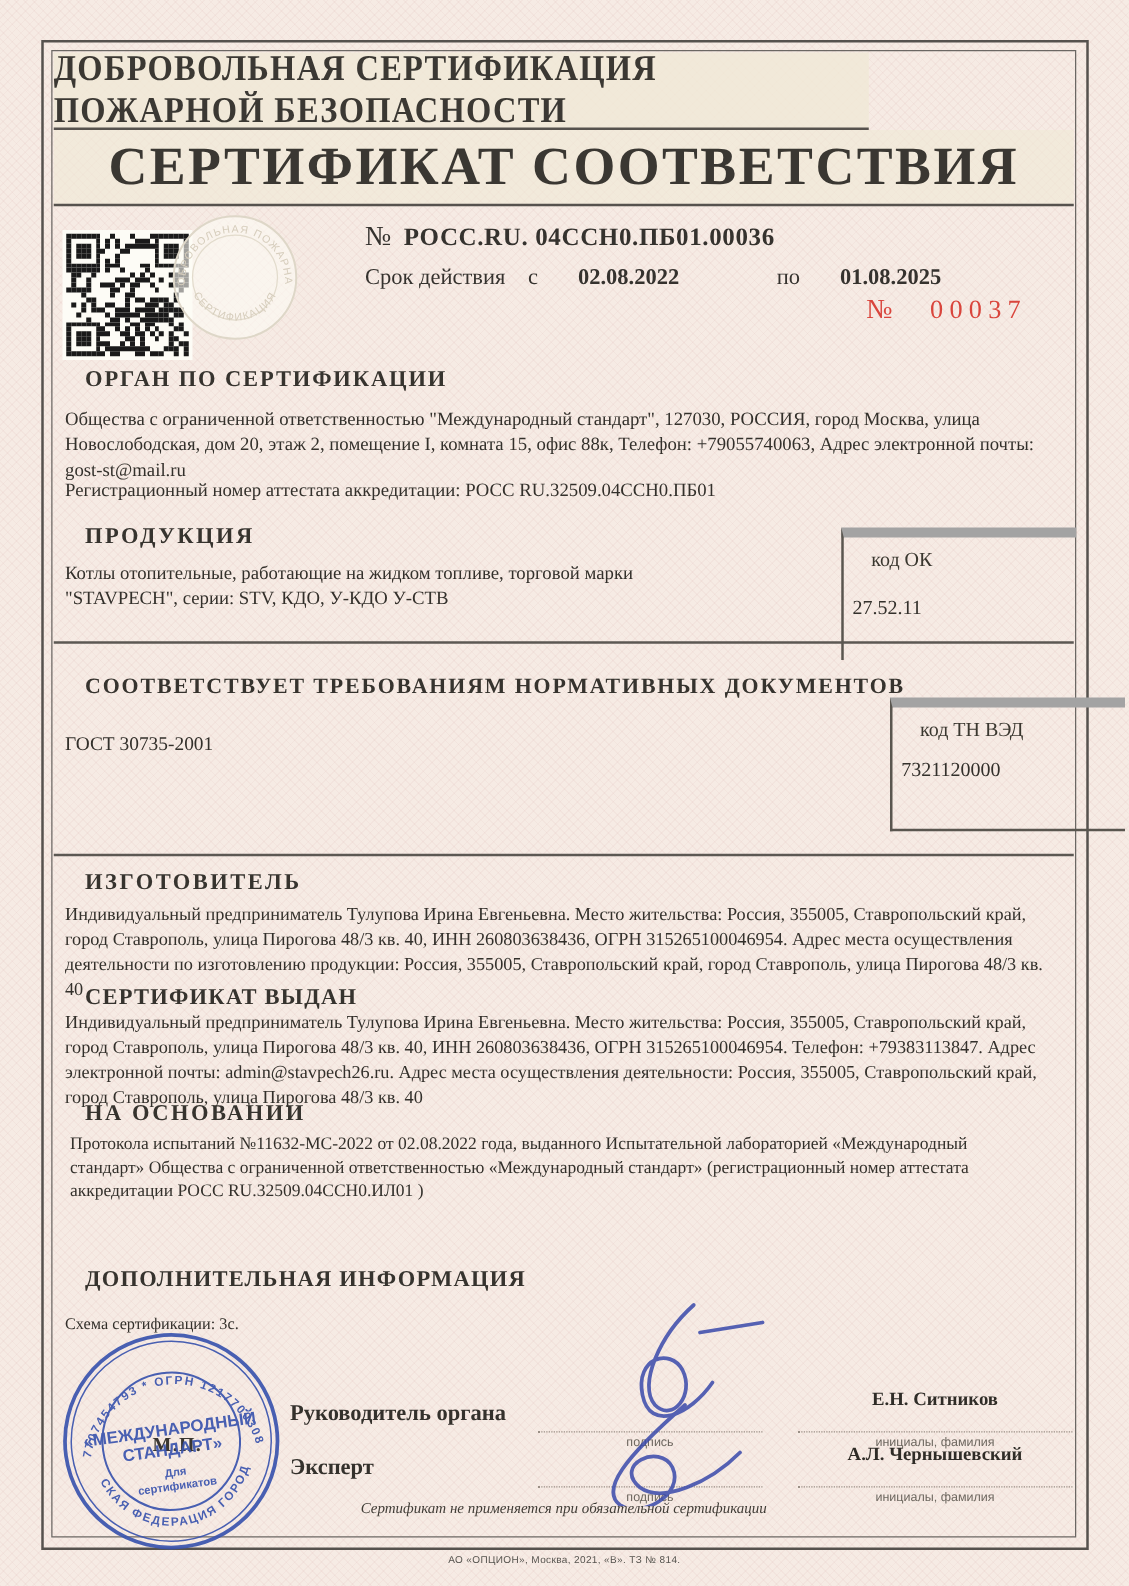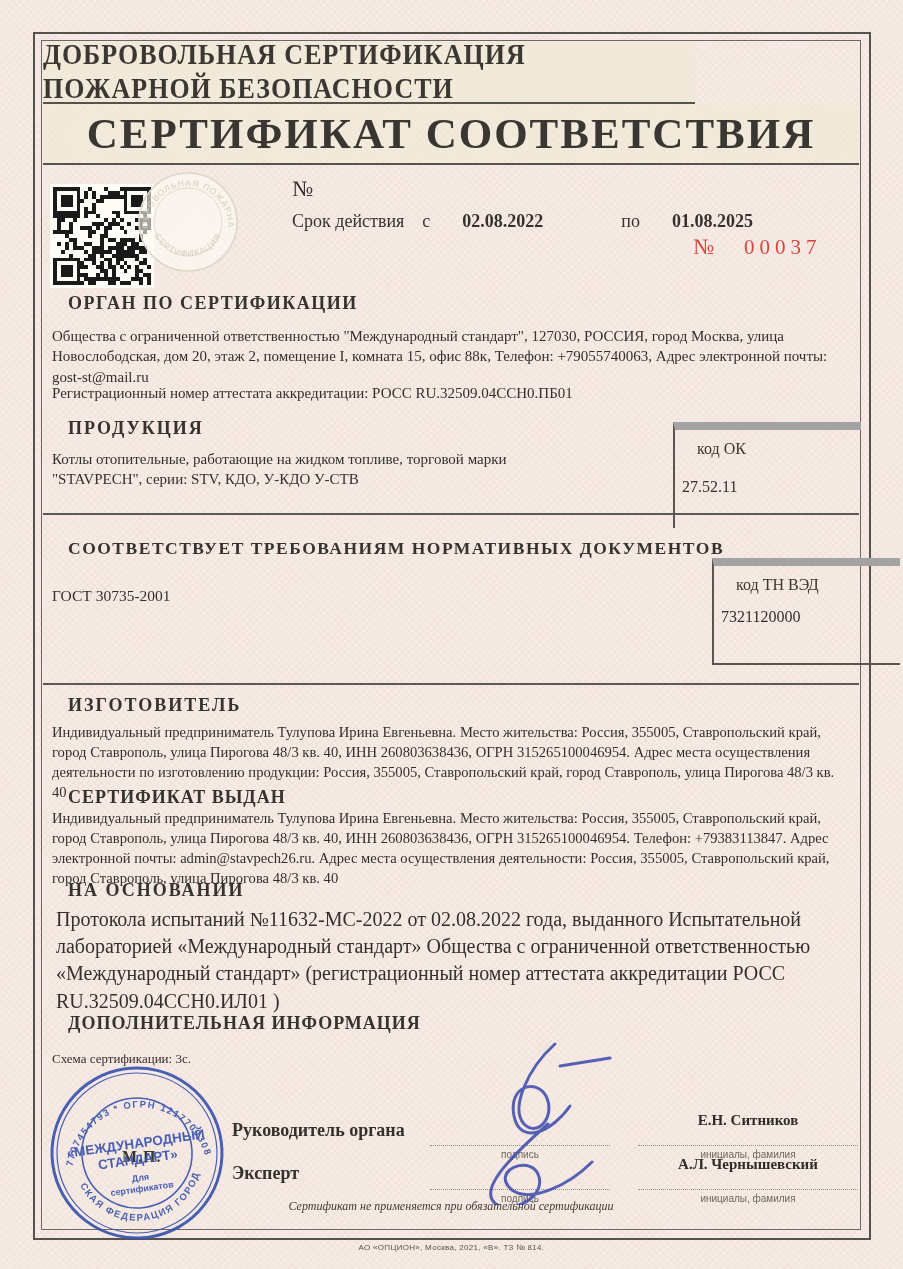--- a/index.html
+++ b/index.html
@@ -59,21 +59,21 @@
   .code-label{margin:10px 0 0 22px;font-size:16px;color:#3a372f;}
   .code-value{margin:20px 0 0 7px;font-size:16px;color:#33302b;}
   .codebox2 .code-value{margin-top:14px;}
   .h-conf{left:68px;top:538px;font-size:17.5px;}
   .b-conf{left:52px;top:585px;font-size:15.5px;}
   .h-man{left:68px;top:695px;letter-spacing:2px;}
   .b-man{left:52px;top:723px;width:792px;font-size:14.6px;}
   .h-issued{left:68px;top:787px;letter-spacing:1px;}
   .b-issued{left:52px;top:809px;width:792px;font-size:14.6px;}
   .h-basis{left:68px;top:880px;letter-spacing:2px;}
-  .b-basis{left:56px;top:906px;width:780px;font-size:20px;}
+  .b-basis{left:56px;top:906px;width:780px;font-size:14px;}
   .h-add{left:68px;top:1013px;letter-spacing:1px;}
   .b-add{left:52px;top:1050px;font-size:13px;}
   
   .role{font-weight:bold;font-size:18px;color:#34312c;}
   .role1{left:232px;top:1120px;}
   .role2{left:232px;top:1163px;}
   .sigline{border-bottom:1px dotted #9a8f85;height:0;}
   .sl1a{left:430px;top:1145px;width:180px;}
   .sl2a{left:430px;top:1189px;width:180px;}
   .sl1b{left:638px;top:1145px;width:220px;}
@@ -746,20 +746,21 @@
   <text font-size="8.5" fill="#d6cdbc" letter-spacing="1">
     <textPath href="#emb-top" startOffset="50%" text-anchor="middle">ДОБРОВОЛЬНАЯ ПОЖАРНАЯ</textPath>
   </text>
   <text font-size="8.5" fill="#d6cdbc" letter-spacing="1">
     <textPath href="#emb-bot" startOffset="50%" text-anchor="middle">СЕРТИФИКАЦИЯ</textPath>
   </text>
 </svg>
 
 <div class="abs num-row">
   <span class="no">№</span>
+  <span class="val">РОСС.RU. 04ССН0.ПБ01.00036</span>
 </div>
 <div class="abs validity-row">
   <span class="lbl">Срок действия</span>
   <span class="c">с</span>
   <span class="d1">02.08.2022</span>
   <span class="po">по</span>
   <span class="d2">01.08.2025</span>
 </div>
 <div class="abs serial">
   <span class="no">№</span>

